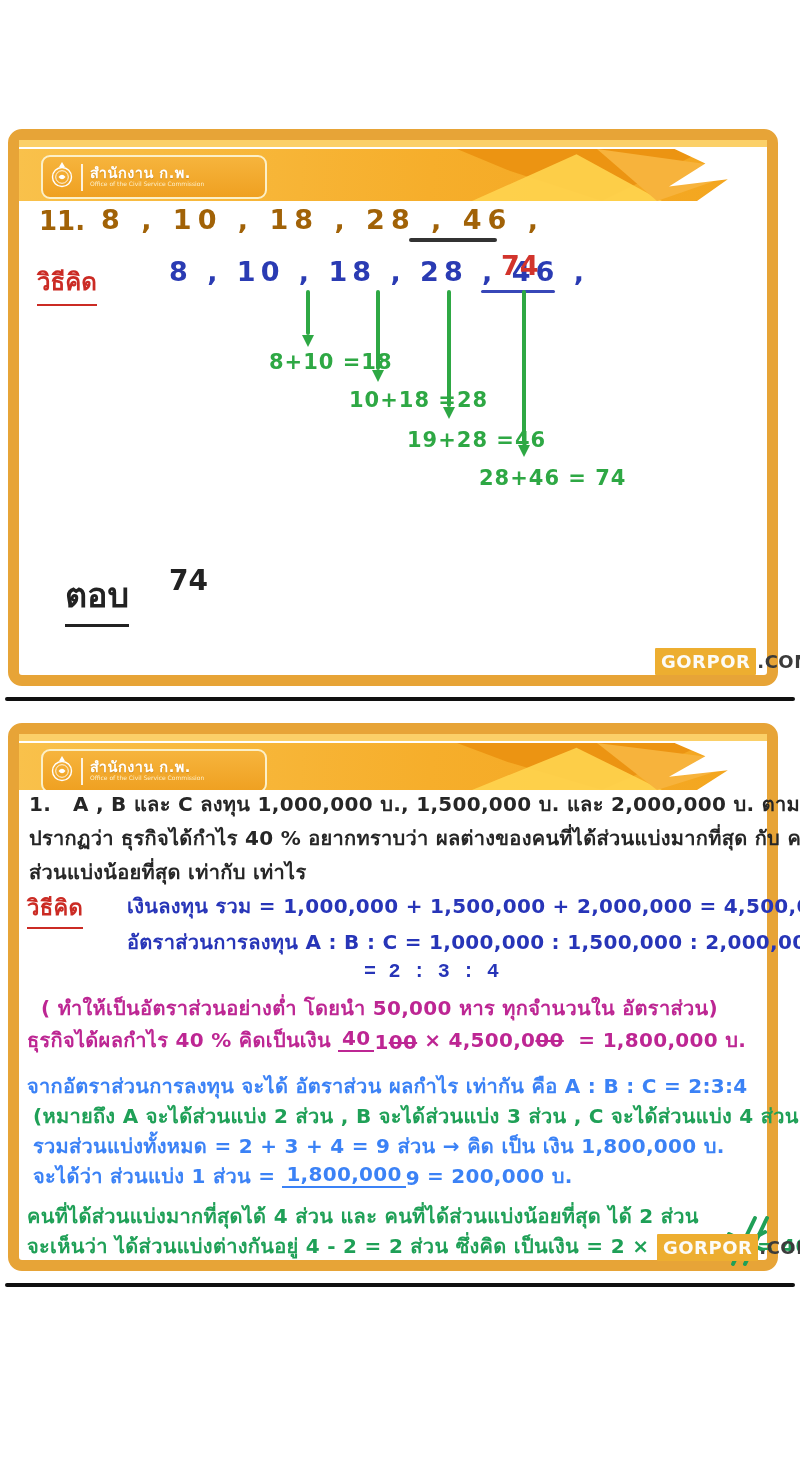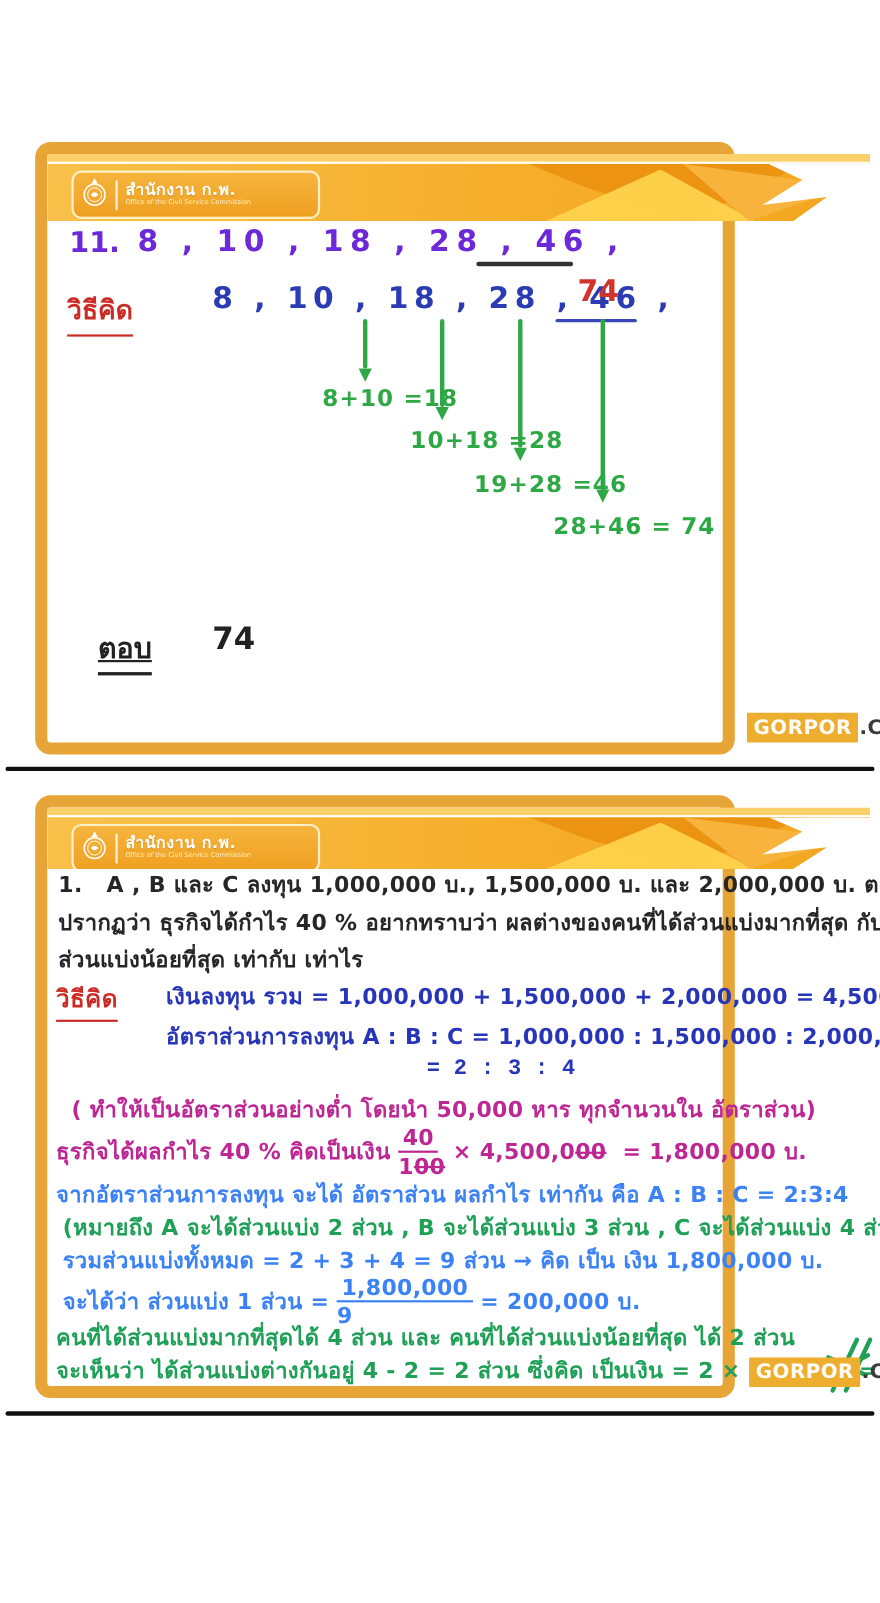--- a/index.html
+++ b/index.html
@@ -1,21 +1,21 @@
 <!DOCTYPE html>
 <html><head>
 <meta charset="utf-8">
 <style>
   html,body{margin:0;padding:0;background:#fff;}
   body{font-family:"DejaVu Sans","Liberation Sans",sans-serif;}
   #page{position:relative;width:800px;height:1457px;background:#fff;overflow:hidden;}
 
   .sep-line{position:absolute;left:5px;width:790px;height:4px;background:#101010;border-radius:2px;}
 
-  .card{position:absolute;left:32px;width:636px;background:#fff;border:11px solid #E7A437;border-radius:14px;box-sizing:border-box;}
+  .card{position:absolute;left:8px;width:770px;background:#fff;border:11px solid #E7A437;border-radius:14px;box-sizing:border-box;}
   #card1{top:129px;height:557px;}
   #card2{top:723px;height:548px;}
 
   .banner{position:absolute;left:0;top:0;width:748px;overflow:hidden;}
   .banner-stripe{height:7px;background:#FBD068;border-bottom:2px solid #fff;}
   .banner-body{position:relative;height:52px;background:linear-gradient(95deg,#F9C14B 0%,#F6AE2B 55%,#F3A51E 100%);overflow:hidden;}
   #card2 .banner-body{height:47px;}
   .poly{position:absolute;top:0;height:100%;}
   .poly-dark{right:60px;width:250px;background:#EC9412;clip-path:polygon(0 0,100% 0,58% 100%,20% 40%);}
   .poly-bright{right:105px;width:190px;background:#FFD44F;clip-path:polygon(0 100%,55% 10%,100% 100%);opacity:.9;}
@@ -23,38 +23,38 @@
   .poly-white{right:0;width:140px;background:#fff;clip-path:polygon(34% 0,100% 0,100% 100%,50% 100%,72% 58%,30% 72%,56% 28%);}
 
   .logo{position:absolute;left:22px;top:6px;width:208px;height:38px;border:2px solid #FCF0C8;border-radius:9px;background:linear-gradient(#F6B43D,#EFA021);display:flex;align-items:center;padding:1px 7px;gap:7px;box-sizing:content-box;}
   .logo-divider{width:2px;height:27px;background:rgba(255,255,255,.85);}
   .logo-text{display:flex;flex-direction:column;line-height:1.05;}
   .logo-title{color:#fff;font-weight:bold;font-size:14.5px;letter-spacing:.5px;text-shadow:0 1px 1px rgba(180,110,0,.5);}
   .logo-sub{color:#FDEEC6;font-size:6px;}
 
   .hw{position:absolute;white-space:nowrap;}
   .struck{text-decoration:line-through;}
-  .frac{display:inline-flex;flex-direction:column;align-items:flex-start;line-height:1;vertical-align:middle;margin:0 7px;}
+  .frac{display:inline-flex;align-items:flex-end;line-height:1;vertical-align:middle;margin:0 7px;}
   .frac .num{border-bottom:2.5px solid currentColor;padding:0 4px 2px;}
   .frac .den{padding-top:2px;}
 
   
-  .c1-black{color:#6d28d9;}
+  .c1-black{color:#a16207;}
   .c1-no{left:20px;top:66px;font-size:26px;font-weight:bold;}
   .c1-seq{left:82px;top:64px;font-size:27px;font-weight:bold;letter-spacing:6px;}
   .c1-blank{position:absolute;left:390px;top:98px;width:88px;height:3.5px;background:#333;border-radius:2px;}
   .c1-method{left:18px;top:122px;font-size:24px;font-weight:bold;color:#CB2B24;border-bottom:2.5px solid #CB2B24;padding-bottom:3px;}
   .c1-workseq{left:150px;top:116px;font-size:27px;font-weight:bold;letter-spacing:5px;color:#2A3BB3;}
   .c1-ans74{left:482px;top:110px;font-size:27px;font-weight:bold;color:#D2342C;}
   .c1-ansline{position:absolute;left:462px;top:150px;width:74px;height:3px;background:#3847B8;border-radius:2px;}
   .arrow-shaft{position:absolute;width:3.5px;background:#2EA844;border-radius:2px;}
   .arrow-head{position:absolute;width:0;height:0;border-left:6.5px solid transparent;border-right:6.5px solid transparent;border-top:12px solid #2EA844;}
   .gsum{color:#2EA844;font-size:21px;font-weight:bold;letter-spacing:1px;}
   .c1-relation{left:60px;top:366px;font-size:24px;font-weight:bold;color:#8B2FC9;letter-spacing:1px;}
-  .c1-anslabel{left:46px;top:428px;font-size:26px;font-weight:bold;color:#222;border-bottom:3px solid #222;padding-bottom:2px;text-decoration:underline;}
+  .c1-anslabel{left:46px;top:428px;font-size:34px;font-weight:bold;color:#222;border-bottom:3px solid #222;padding-bottom:2px;}
   .c1-ansvalue{left:150px;top:424px;font-size:28px;font-weight:bold;color:#222;}
 
   
   .gorpor{position:absolute;display:flex;align-items:center;font-weight:bold;font-size:18px;letter-spacing:.5px;}
   .gorpor .box{background:#EDAE30;color:#FCFBF6;padding:3px 6px;border-radius:1px;}
   .gorpor .com{color:#3B3B3B;margin-left:1px;}
   #badge1{left:636px;top:508px;}
   #badge2{left:638px;top:500px;}
 
   

